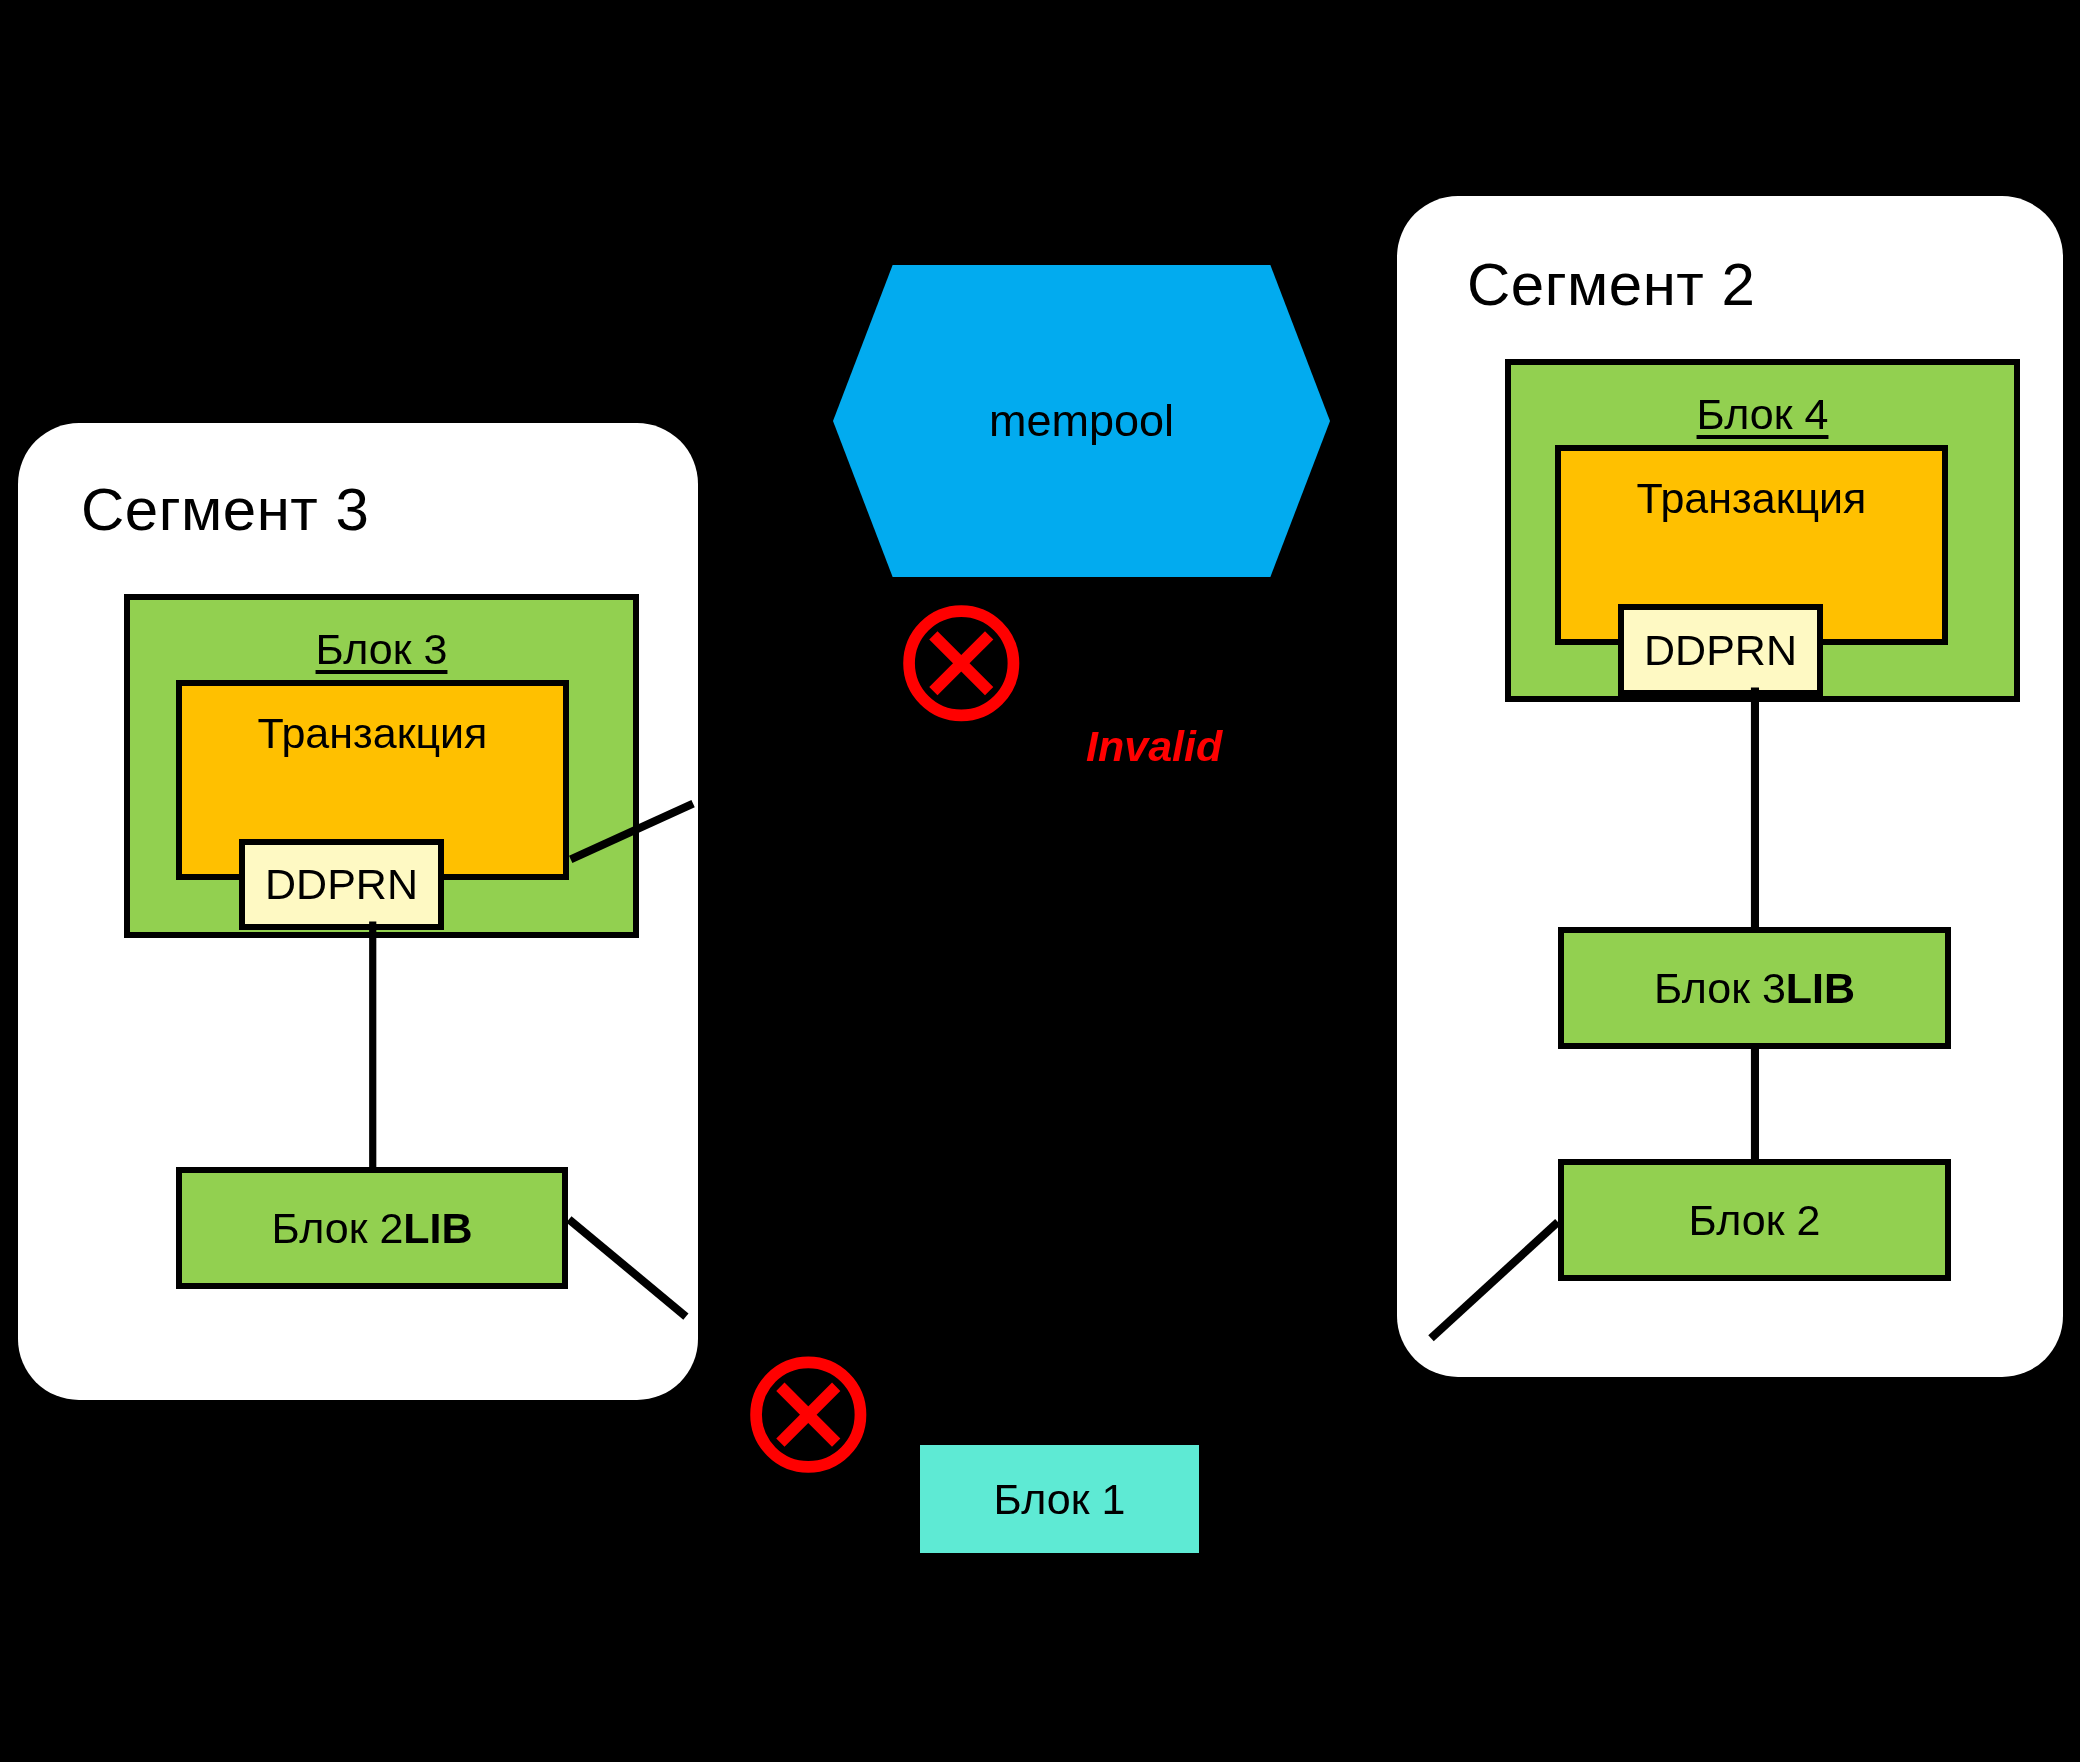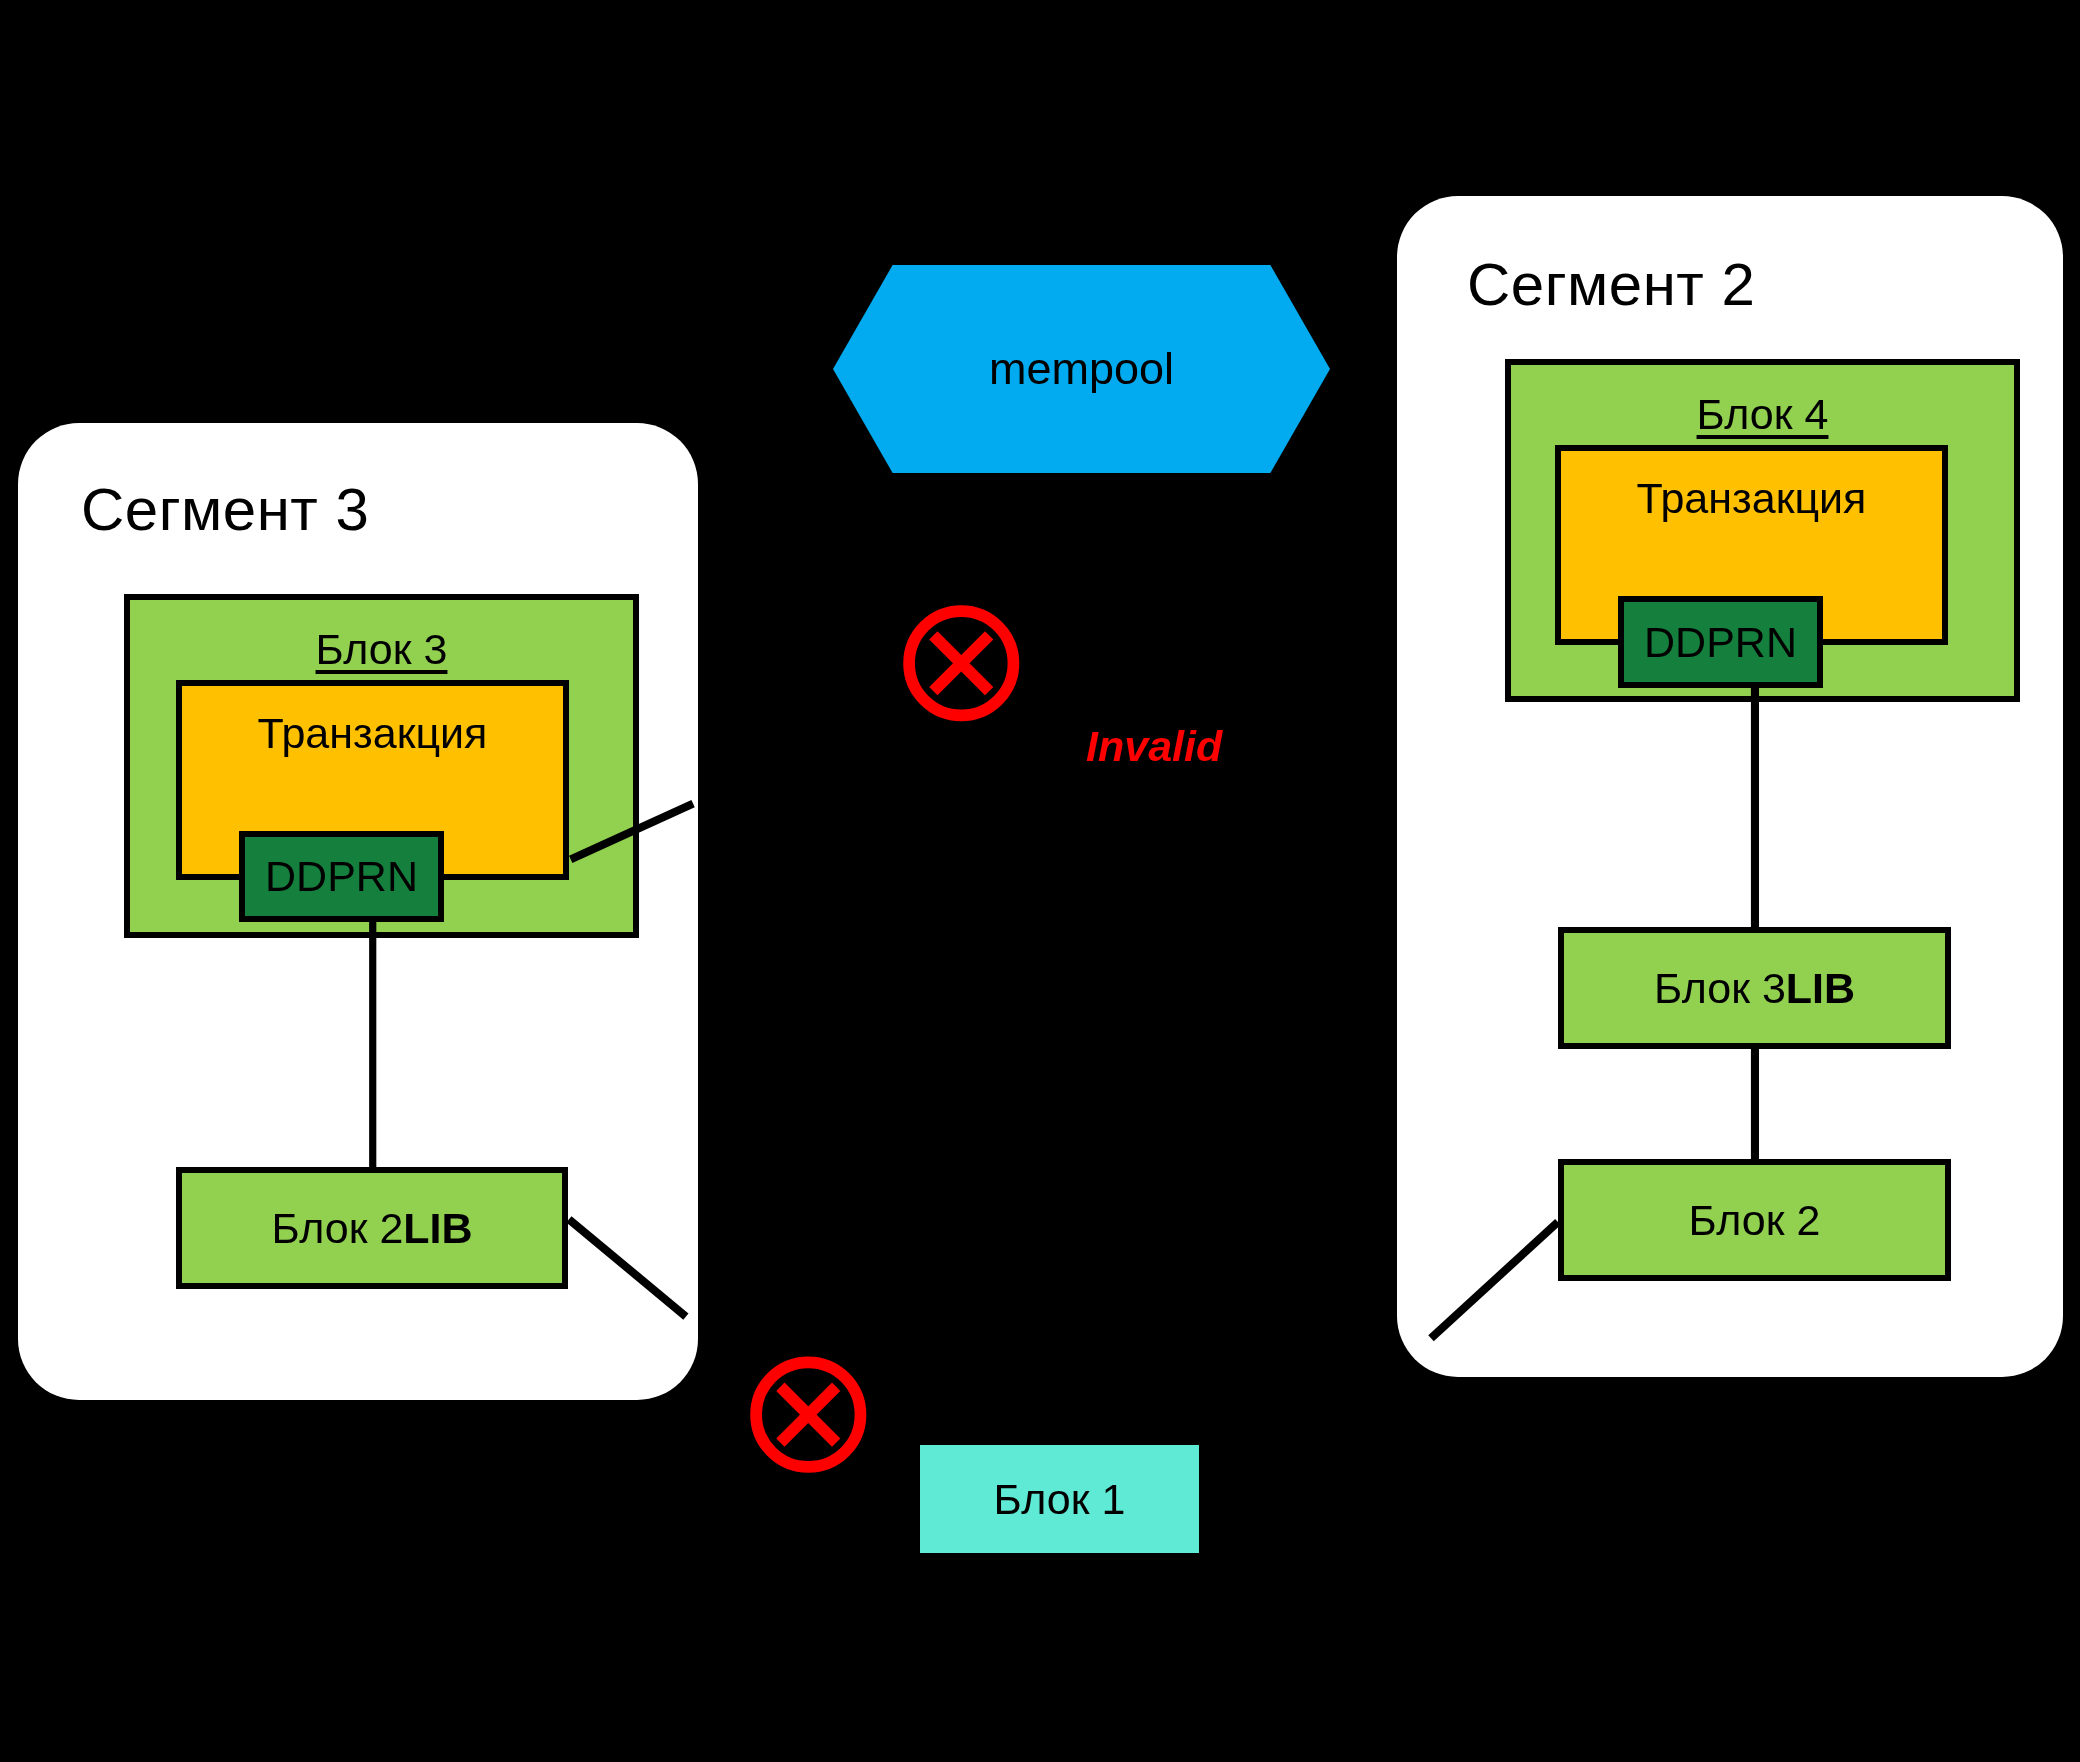--- a/index.html
+++ b/index.html
@@ -45,22 +45,23 @@
   .block-green-noborder {
     background: #5eead4;
     border: none;
     align-items: center;
   }
   .tx-orange {
     background: #ffc000;
     border: 6.3px solid #000000;
   }
   .ddprn-yellow {
-    background: #15803d;
+    background: #fef9c3;
     border: 6.3px solid #000000;
+    margin-top: 8px;
   }
   .title-underline {
     position: absolute;
     left: 0;
     right: 0;
     text-align: center;
     font-size: 43px;
     text-decoration: underline;
     text-underline-offset: 6.3px;
     color: #000000;
@@ -143,21 +144,21 @@
 
   <div class="node block-green" style="left:1558px; top:927px; width:393px; height:122px;">
     <span class="node-text">Блок 3 </span>
       <span class="node-text node-text-b">LIB</span>
   </div>
 
   <div class="node block-green" style="left:1558px; top:1159px; width:393px; height:122px;">
     <span class="node-text">Блок 2</span>
   </div>
 
-  <div class="hexagon" style="left:833px; top:265px; width:497px; height:208px;">
+  <div class="hexagon" style="left:833px; top:265px; width:497px; height:312px;">
     <span>mempool</span>
   </div>
 
   <div class="node block-green-noborder" style="left:920px; top:1445px; width:279px; height:108px;">
     <span class="node-text">Блок 1</span>
   </div>
 
 
   <div class="invalid-label" style="left:1086px; top:704px;margin-top:18px;">Invalid</div>
 

